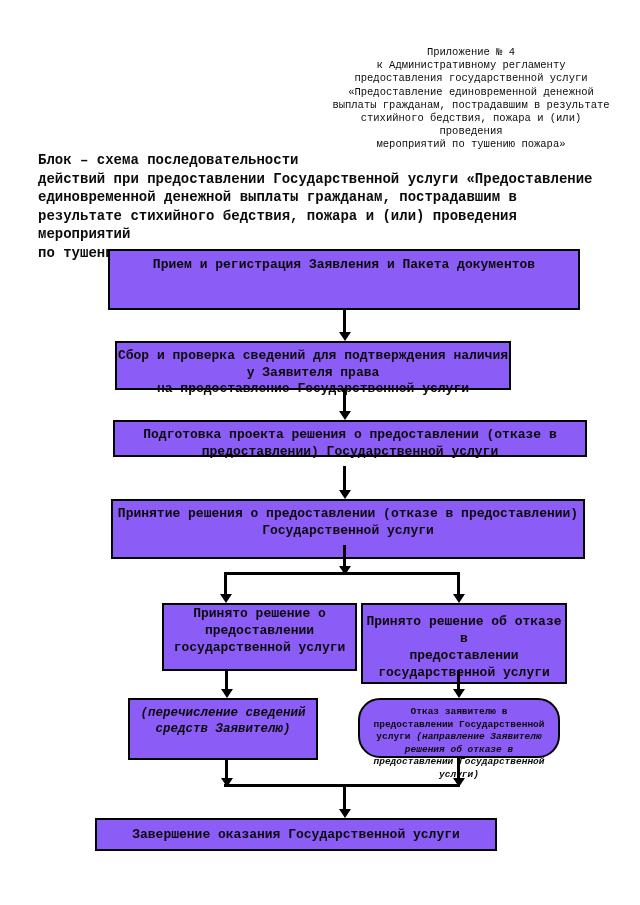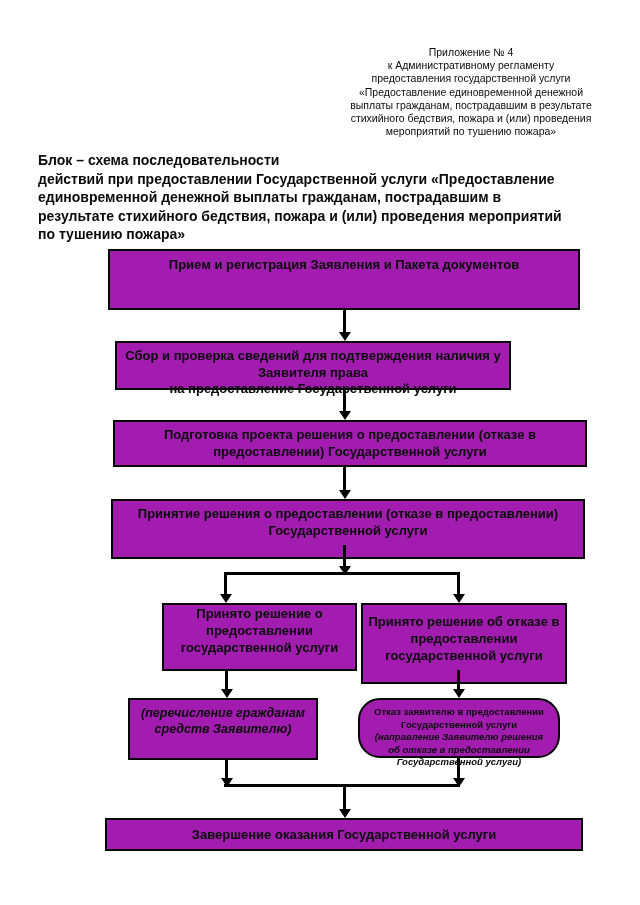--- a/index.html
+++ b/index.html
@@ -3,21 +3,21 @@
 <meta charset="utf-8">
 <style>
   html, body { margin: 0; padding: 0; }
   body { background: #888; }
   .page {
     position: relative;
     width: 640px;
     height: 905px;
     margin: 0 auto;
     background: #ffffff;
-    font-family: Liberation Sans, sans-serif;
+    font-family: Liberation Mono, monospace;
     color: #0b0b0b;
     overflow: hidden;
   }
   .pre { white-space: pre-line; }
 
   .annotation {
     position: absolute;
     left: 330px; top: 46px; width: 282px;
     font-size: 10.5px; line-height: 13.2px;
     text-align: center;
@@ -26,35 +26,35 @@
     position: absolute;
     left: 38px; top: 151px; width: 566px;
     font-size: 14px; line-height: 18.6px;
     font-weight: bold; text-align: left;
   }
 
   .fbox {
     position: absolute;
     box-sizing: border-box;
     border: 2px solid #000;
-    background: #a21caf;
+    background: #8b5cf6;
     font-weight: bold;
     text-align: center;
     font-size: 13px;
     line-height: 16.5px;
   }
   .b1 { left: 108px; top: 249px; width: 472px; height: 61px; padding-top: 6px; }
   .b2 { left: 115px; top: 341px; width: 396px; height: 49px; padding-top: 5px; }
-  .b3 { left: 113px; top: 420px; width: 474px; height: 47px; padding-top: 5px; }
+  .b3 { left: 113px; top: 420px; width: 474px; height: 37px; padding-top: 5px; }
   .b4 { left: 111px; top: 499px; width: 474px; height: 60px; padding-top: 5px; }
   .b5 { left: 130px; top: 603px; width: 195px; height: 68px; padding-top: 0; line-height: 17px; margin-left: 32px; }
   .b6 { left: 361px; top: 603px; width: 206px; height: 81px; padding-top: 8px; line-height: 17px; }
   .b7 { left: 128px; top: 698px; width: 190px; height: 62px; padding-top: 6px; font-size: 12.5px; line-height: 15.5px; }
   .b8 { left: 358px; top: 698px; width: 202px; height: 60px; padding: 6px 9px 0 9px; font-size: 9.5px; line-height: 12.5px; border-radius: 22px; }
-  .b9 { left: 105px; top: 818px; width: 478px; height: 33px; padding-top: 7px; }
+  .b9 { left: 95px; top: 818px; width: 402px; height: 33px; padding-top: 7px; }
   .italic { font-style: italic; }
   .blk { display: block; }
 
   .vl { position: absolute; width: 3px; background: #000; }
   .hl { position: absolute; height: 3px; background: #000; }
   .ah {
     position: absolute; width: 0; height: 0;
     border-left: 6px solid transparent;
     border-right: 6px solid transparent;
     border-top: 9px solid #000;
@@ -87,21 +87,21 @@
   <div class="fbox b4 pre">Принятие решения о предоставлении (отказе в предоставлении)
 Государственной услуги</div>
   <div class="fbox b5 pre">Принято решение о
 предоставлении
 государственной услуги</div>
   <div class="fbox b6 pre">Принято решение об отказе в
 предоставлении
 государственной услуги</div>
 
   <div class="fbox b7">
-      <span class="blk pre italic">(перечисление гражданам
+      <span class="blk pre italic">(перечисление сведений
 средств Заявителю)</span>
     </div>
 
   <div class="fbox b8"><span>Отказ заявителю в предоставлении Государственной услуги </span><span class="italic">(направление Заявителю решения об отказе в предоставлении Государственной услуги)</span></div>
 
   <div class="fbox b9 pre">Завершение оказания Государственной услуги</div>
 
   <div class="vl" style="left:343px; top:309px; height:24px;"></div>
   <div class="ah" style="left:339px; top:332px;"></div>
 

